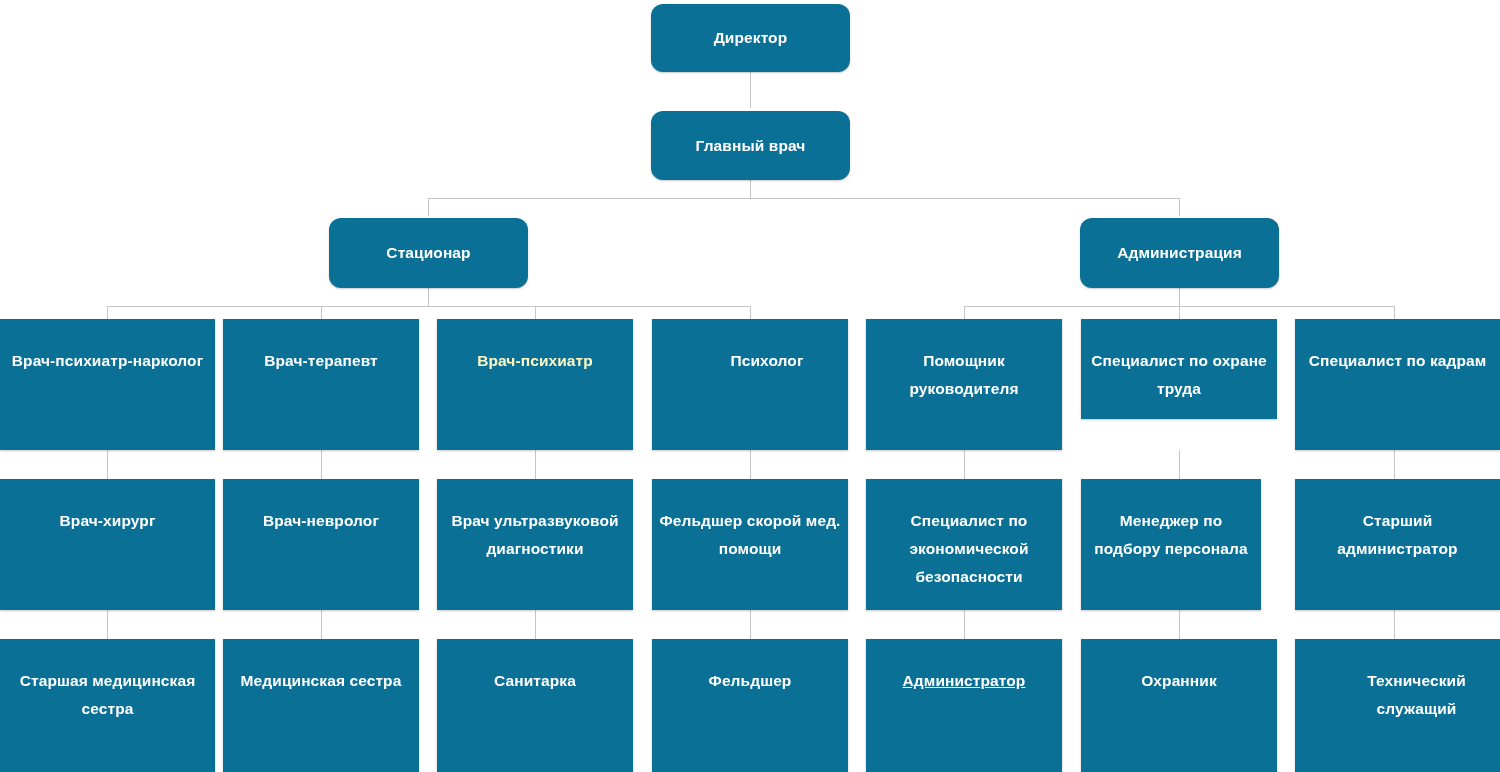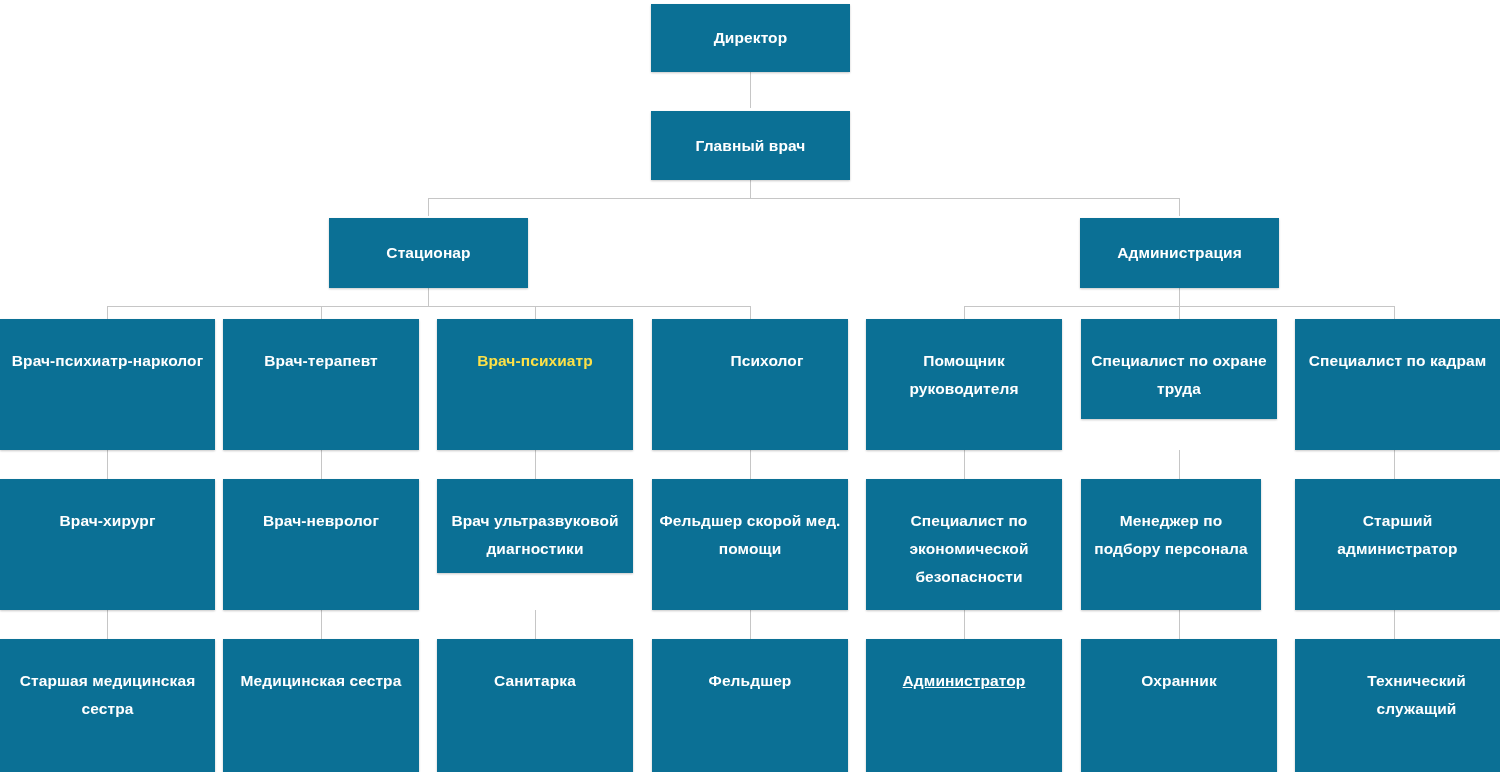--- a/index.html
+++ b/index.html
@@ -28,21 +28,21 @@
     text-align:center;
     font-weight:bold;
     font-size:15.5px;
     line-height:28px;
     letter-spacing:0.1px;
     padding:4px 6px;
     box-shadow:0 1px 2px rgba(0,0,0,0.22);
     -webkit-font-smoothing:antialiased;
   }
   .node span{display:block;width:100%;}
-  .node.top{align-items:center;}
+  .node.top{align-items:center;border-radius:12px;}
   .node.mid{align-items:flex-start;padding-top:28px;}
 </style>
 </head>
 <body style="background: rgb(255, 255, 255);">
 
 <div id="chart">
 
   <div class="line vline" style="left: 750px; top: 72px; height: 36px; background: rgb(198, 198, 198);"></div>
   <div class="line vline" style="left: 750px; top: 180px; height: 18px; background: rgb(198, 198, 198);"></div>
   <div class="line hline" style="left: 428px; top: 198px; width: 751px; background: rgb(198, 198, 198);"></div>
@@ -92,21 +92,21 @@
   <div class="node top" style="left: 1080px; top: 218px; width: 199px; height: 70px; background: rgb(11, 112, 149); color: rgb(255, 255, 255);">
     <span>Администрация</span>
   </div>
 
   <div class="node mid" style="left: 0px; top: 319px; width: 215px; height: 131px; background: rgb(11, 112, 149); color: rgb(255, 255, 255);">
     <span>Врач-психиатр-нарколог</span>
   </div>
   <div class="node mid" style="left: 223px; top: 319px; width: 196px; height: 131px; background: rgb(11, 112, 149); color: rgb(255, 255, 255);">
     <span>Врач-терапевт</span>
   </div>
-  <div class="node mid" style="left: 437px; top: 319px; width: 196px; height: 131px; background: rgb(11, 112, 149); color: #fde047;">
+  <div class="node mid" style="left: 437px; top: 319px; width: 196px; height: 131px; background: rgb(11, 112, 149); color: #fef9c3;">
     <span>Врач-психиатр</span>
   </div>
   <div class="node mid" style="left: 652px; top: 319px; width: 196px; height: 131px; background: rgb(11, 112, 149); color: rgb(255, 255, 255); padding-left: 40px;">
     <span>Психолог</span>
   </div>
   <div class="node mid" style="left: 866px; top: 319px; width: 196px; height: 131px; background: rgb(11, 112, 149); color: rgb(255, 255, 255);">
     <span>Помощник руководителя</span>
   </div>
   <div class="node mid" style="left: 1081px; top: 319px; width: 196px; height: 100px; background: rgb(11, 112, 149); color: rgb(255, 255, 255);">
     <span>Специалист по охране труда</span>
@@ -114,21 +114,21 @@
   <div class="node mid" style="left: 1295px; top: 319px; width: 205px; height: 131px; background: rgb(11, 112, 149); color: rgb(255, 255, 255);">
     <span>Специалист по кадрам</span>
   </div>
 
   <div class="node mid" style="left: 0px; top: 479px; width: 215px; height: 131px; background: rgb(11, 112, 149); color: rgb(255, 255, 255);">
     <span>Врач-хирург</span>
   </div>
   <div class="node mid" style="left: 223px; top: 479px; width: 196px; height: 131px; background: rgb(11, 112, 149); color: rgb(255, 255, 255);">
     <span>Врач-невролог</span>
   </div>
-  <div class="node mid" style="left: 437px; top: 479px; width: 196px; height: 94px; background: rgb(11, 112, 149); color: rgb(255, 255, 255);">
+  <div class="node mid" style="left: 437px; top: 479px; width: 196px; height: 131px; background: rgb(11, 112, 149); color: rgb(255, 255, 255);">
     <span>Врач ультразвуковой диагностики</span>
   </div>
   <div class="node mid" style="left: 652px; top: 479px; width: 196px; height: 131px; background: rgb(11, 112, 149); color: rgb(255, 255, 255);">
     <span>Фельдшер скорой мед. помощи</span>
   </div>
   <div class="node mid" style="left: 866px; top: 479px; width: 196px; height: 131px; background: rgb(11, 112, 149); color: rgb(255, 255, 255); padding-left: 16px;">
     <span>Специалист по экономической безопасности</span>
   </div>
   <div class="node mid" style="left: 1081px; top: 479px; width: 180px; height: 131px; background: rgb(11, 112, 149); color: rgb(255, 255, 255);">
     <span>Менеджер по подбору персонала</span>

